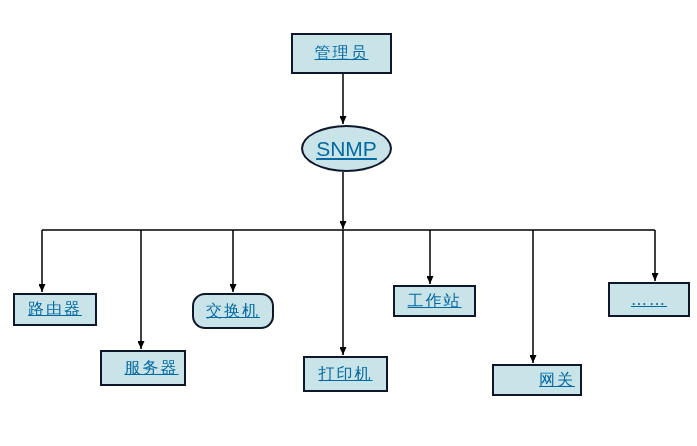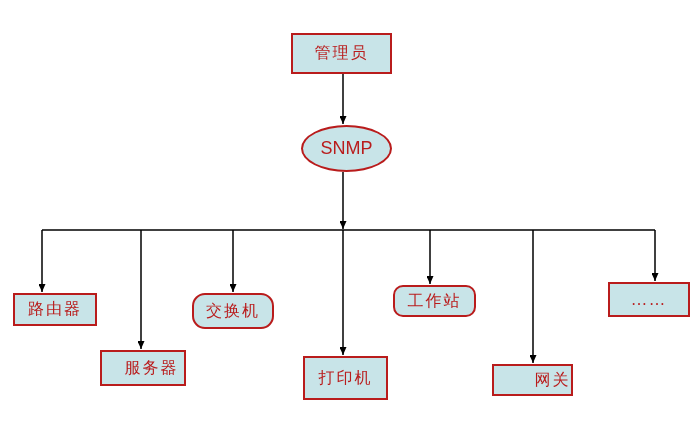--- a/index.html
+++ b/index.html
@@ -19,45 +19,46 @@
     position: absolute;
     left: 0;
     top: 0;
     width: 697px;
     height: 446px;
   }
   .node {
     position: absolute;
     box-sizing: border-box;
     background: #c8e4e8;
-    border: 2px solid #b91c1c;
+    border: 2px solid #0f172a;
     display: flex;
     align-items: center;
     justify-content: center;
-    color: #b91c1c;
+    color: #0369a1;
     font-size: 16px;
     font-family: "Liberation Serif", "DejaVu Serif", serif;
     letter-spacing: 2px;
     white-space: nowrap;
+    text-decoration: underline;
   }
   .node.ellipse {
     border-radius: 50%;
     font-family: "Liberation Sans", "DejaVu Sans", sans-serif;
-    font-size: 18px;
+    font-size: 21px;
     letter-spacing: 0;
   }
   
   .n-admin       { left: 291px; top: 33px;  width: 101px; height: 41px; }
   .n-snmp        { left: 301px; top: 125px; width: 91px;  height: 47px; }
   .n-router      { left: 13px;  top: 293px; width: 84px;  height: 33px; text-align: center; }
   .n-server      { left: 100px; top: 350px; width: 86px;  height: 36px; padding-left: 17px; }
   .n-switch      { left: 192px; top: 293px; width: 82px;  height: 36px; border-radius: 13px; }
-  .n-printer     { left: 303px; top: 356px; width: 85px;  height: 44px; }
-  .n-workstation { left: 393px; top: 285px; width: 83px;  height: 32px; border-radius: 10px; }
-  .n-gateway     { left: 492px; top: 364px; width: 81px;  height: 32px; padding-left: 40px; }
+  .n-printer     { left: 303px; top: 356px; width: 85px;  height: 36px; }
+  .n-workstation { left: 393px; top: 285px; width: 83px;  height: 32px; }
+  .n-gateway     { left: 492px; top: 364px; width: 90px;  height: 32px; padding-left: 40px; }
   .n-ellipsis    { left: 608px; top: 282px; width: 82px;  height: 35px; }
 </style>
 </head>
 <body>
 
 <div class="canvas">
 
   <svg class="connectors" viewBox="0 0 697 446" xmlns="http://www.w3.org/2000/svg">
     <defs>
       <marker id="arrow" markerUnits="userSpaceOnUse" markerWidth="8" markerHeight="7" refX="8" refY="3.5" orient="auto">

